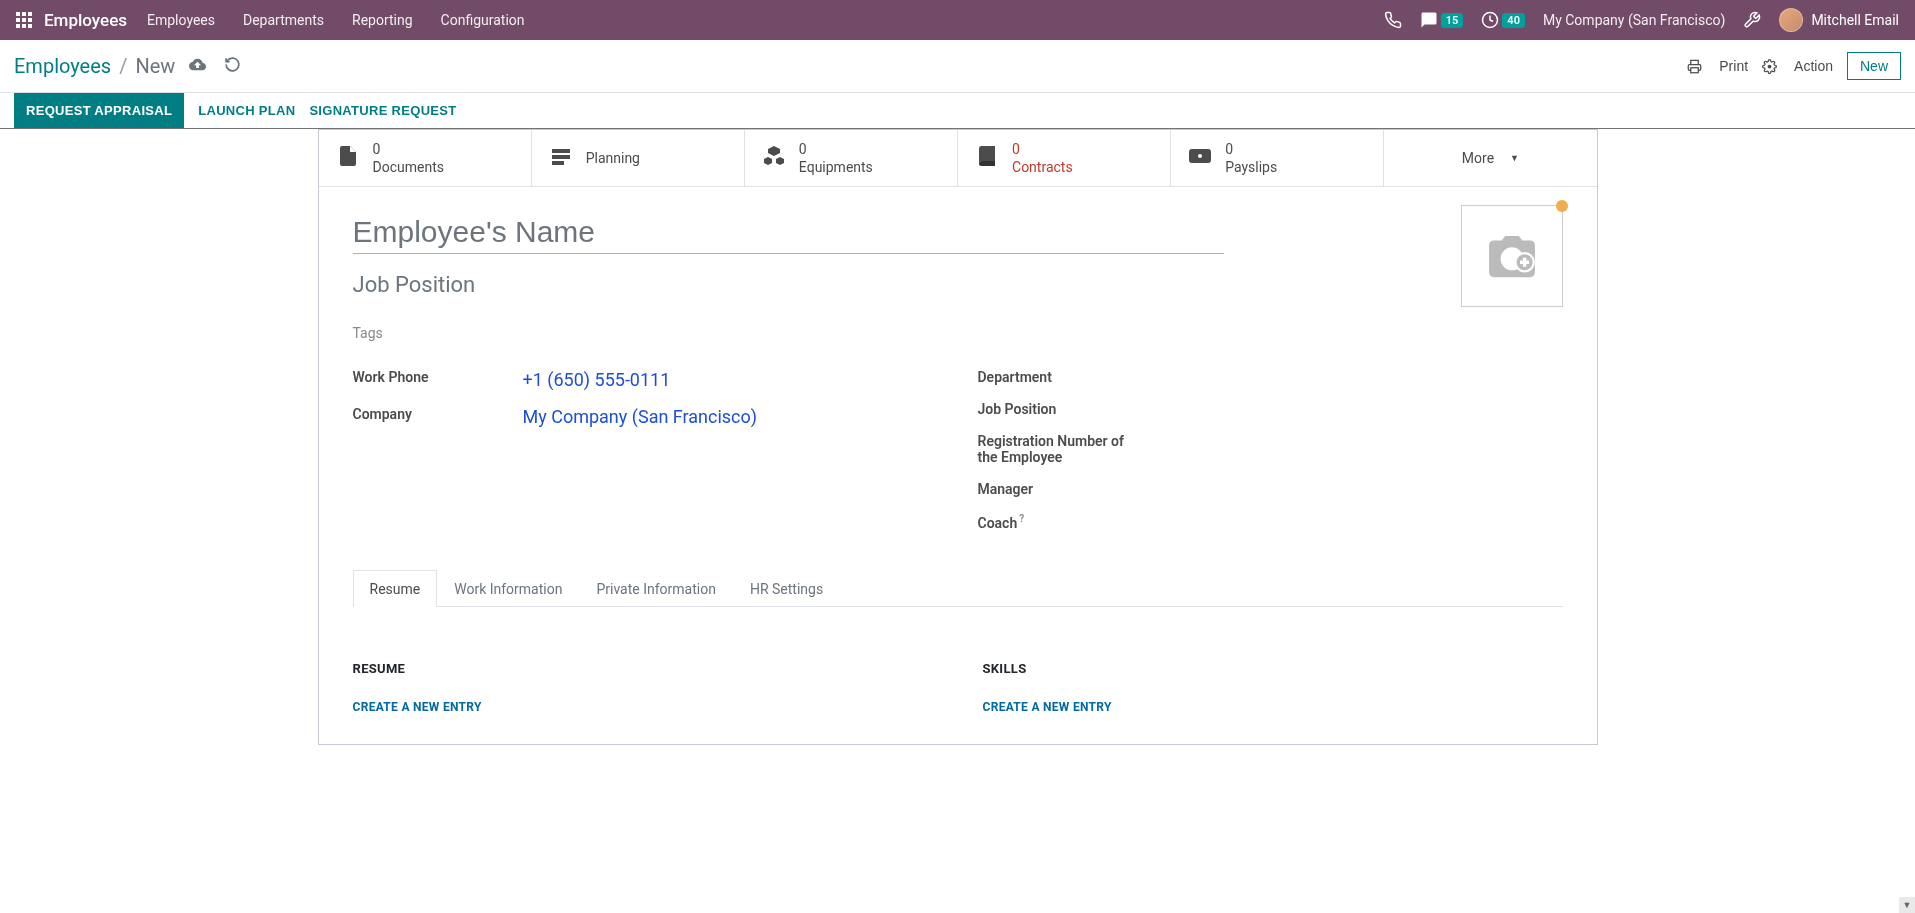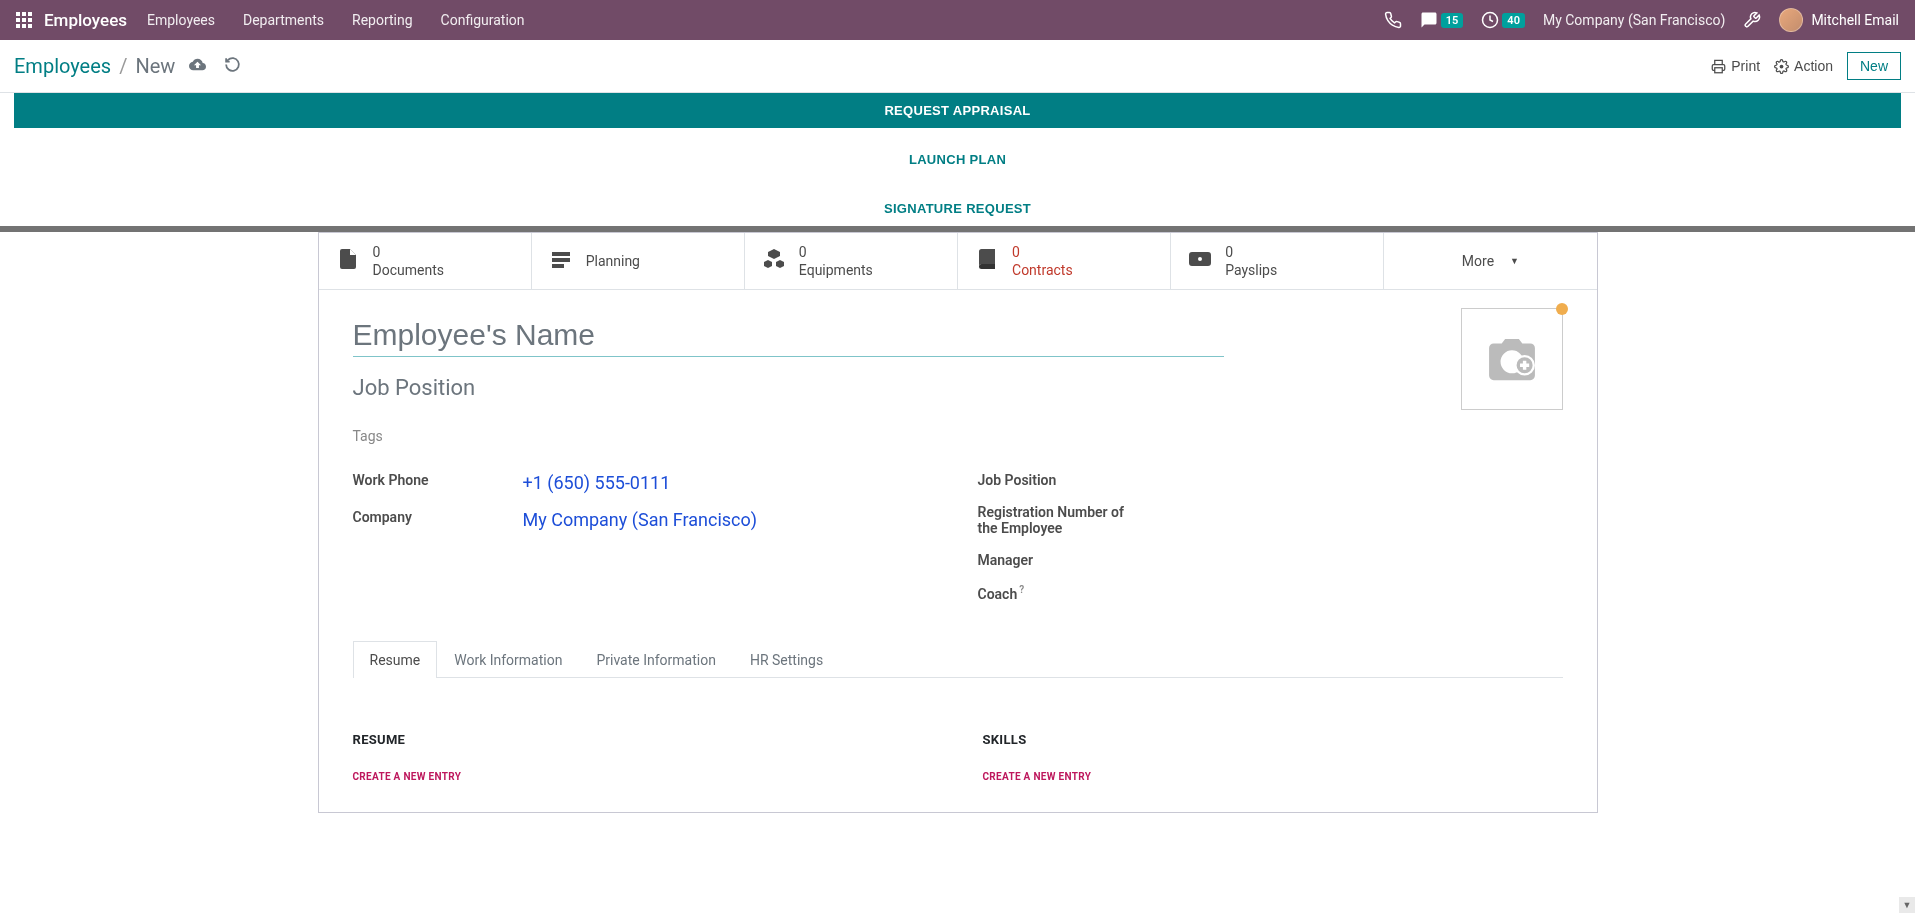--- a/index.html
+++ b/index.html
@@ -71,38 +71,37 @@
     .bc-icons span { cursor: pointer; }
     .cp-right { display: flex; align-items: center; gap: 14px; }
     .cp-btn {
       color: #4c4c4c;
       background: none;
       border: none;
       font-size: 14px;
       cursor: pointer;
       display: flex;
       align-items: center;
-      gap: 5px;
+      gap: 17px;
     }
     .btn-primary-outline {
       border: 1px solid #017e84;
       color: #017e84;
       padding: 5px 12px;
       background: #fff;
       font-size: 14px;
       cursor: pointer;
     }
     
     
     .status-bar {
       display: flex;
       padding: 0 14px;
       gap: 14px;
-      border-bottom: 6px solid #737373;
-      flex-direction: column;
+      border-bottom: 1px solid #737373;
     }
     .status-btn {
       background: none;
       border: none;
       color: #017e84;
       font-weight: 700;
       font-size: 13px;
       padding: 10px 0;
       cursor: pointer;
       letter-spacing: 0.3px;
@@ -241,23 +240,23 @@
       gap: 0 50px;
     }
     .section-title {
       font-weight: 700;
       font-size: 13px;
       color: #212529;
       letter-spacing: 0.3px;
       margin-bottom: 24px;
     }
     .create-link {
-      color: #be185d;
+      color: #0369a1;
       font-weight: 700;
-      font-size: 10px;
+      font-size: 12px;
       cursor: pointer;
       letter-spacing: 0.3px;
     }
     
     
     .scroll-down-indicator {
       position: fixed;
       right: 0;
       bottom: 0;
       width: 16px;
@@ -462,20 +461,24 @@
           <span class="field-label">Work Phone</span>
           <span class="field-value">+1 (650) 555-0111</span>
         </div>
         <div class="form-field">
           <span class="field-label">Company</span>
           <span class="field-value">My Company (San Francisco)</span>
         </div>
       </div>
       <div>
         <div class="form-field">
+          <span class="field-label">Department</span>
+          <span class="field-value"></span>
+        </div>
+        <div class="form-field">
           <span class="field-label">Job Position</span>
           <span class="field-value"></span>
         </div>
         <div class="form-field">
           <span class="field-label">Registration Number of the Employee</span>
           <span class="field-value"></span>
         </div>
         <div class="form-field">
           <span class="field-label">Manager</span>
           <span class="field-value"></span>

